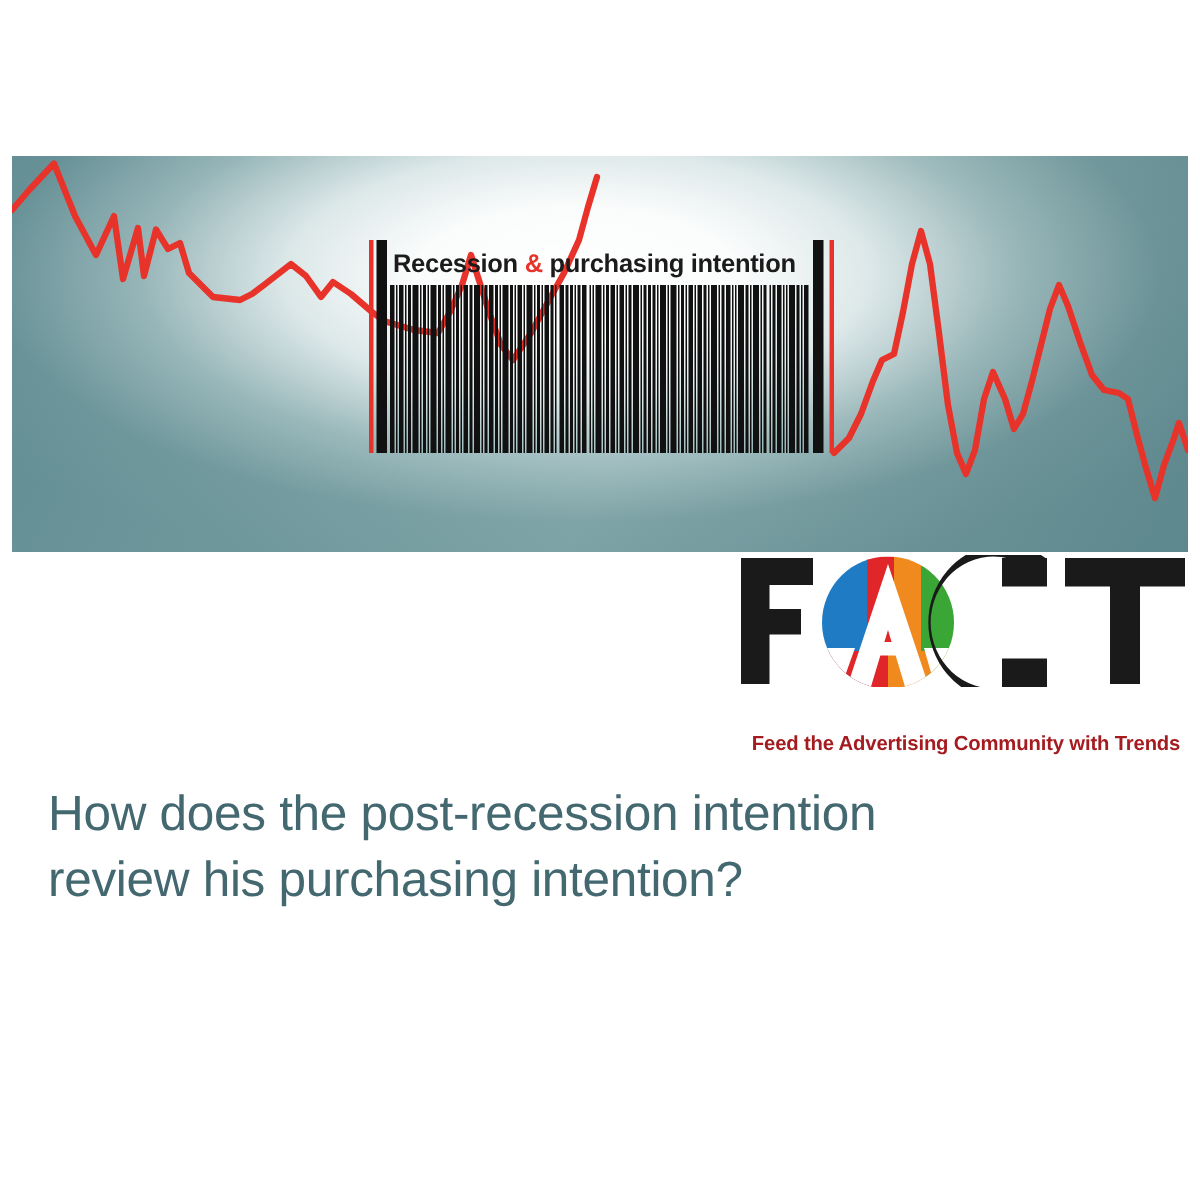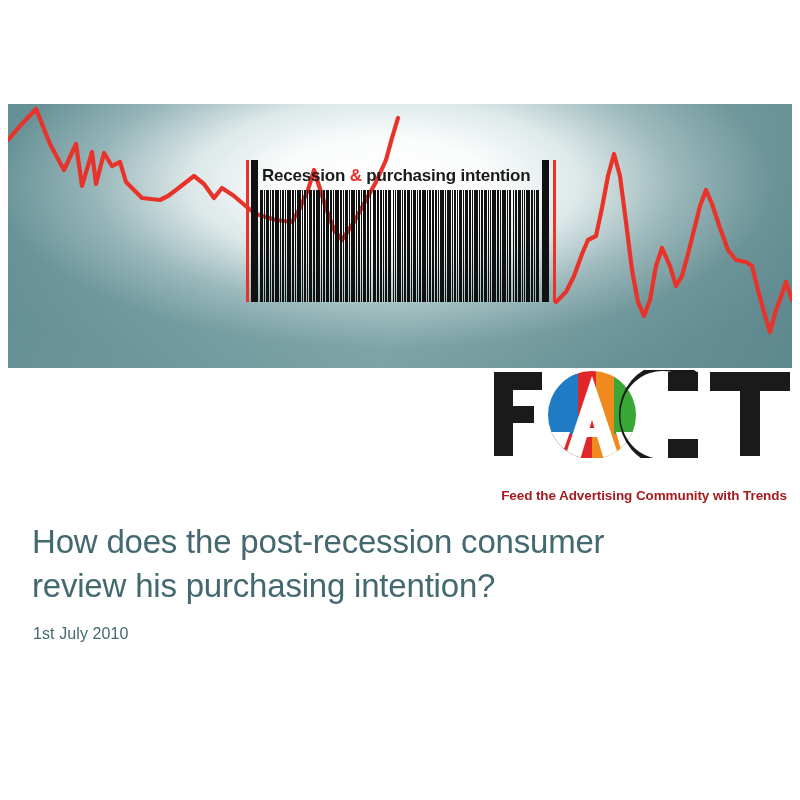--- a/index.html
+++ b/index.html
@@ -327,17 +327,16 @@
       <g>
         <rect x="218" y="2" width="80" height="19" fill="#1a1a1a"></rect>
         <rect x="248" y="2" width="20" height="84" fill="#1a1a1a"></rect>
       </g>
     </svg>
 
     <div class="logo-tagline">Feed the Advertising Community with Trends</div>
   </div>
 
   <div class="title-block">
-    <h1 class="deck-title"><span>How does the post-recession consumer</span><br><span>review his purchasing intention?</span></h1>
-    <div class="deck-date">1st July 2010</div>
+    <h1 class="deck-title"><span>How does the post-recession intention</span><br><span>review his purchasing intention?</span></h1>
   </div>
 
 </div>
 
 </body></html>

